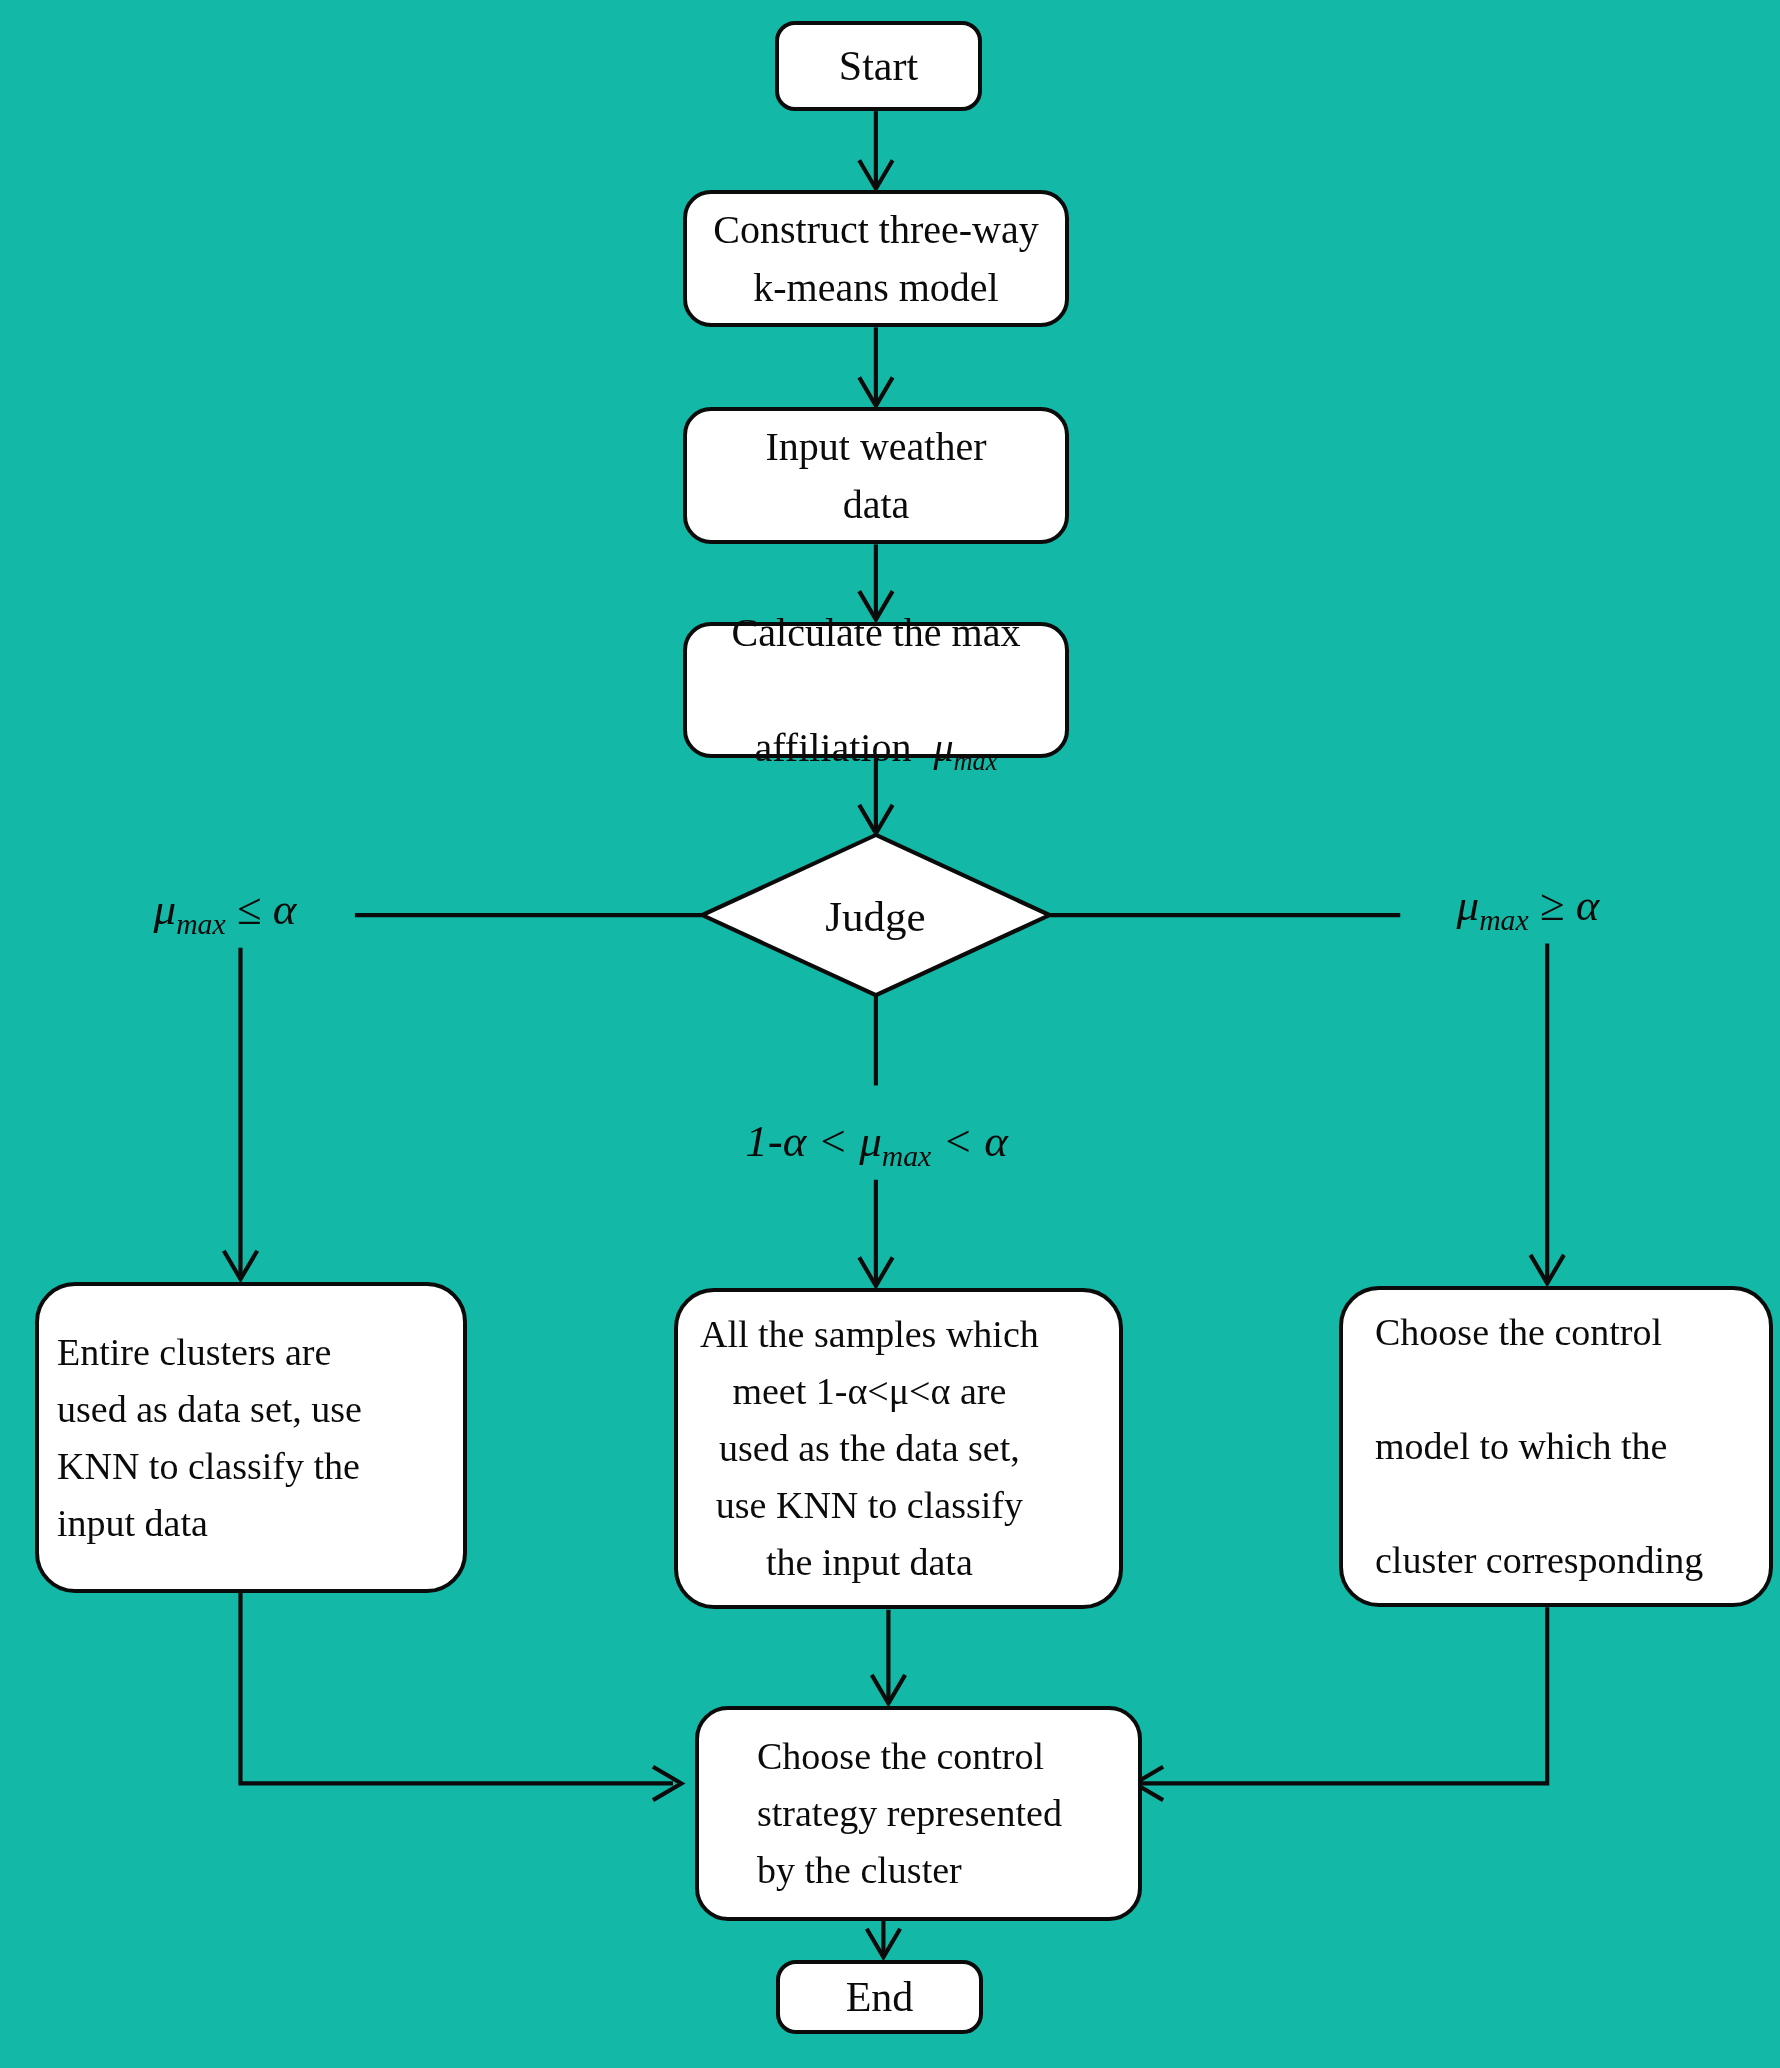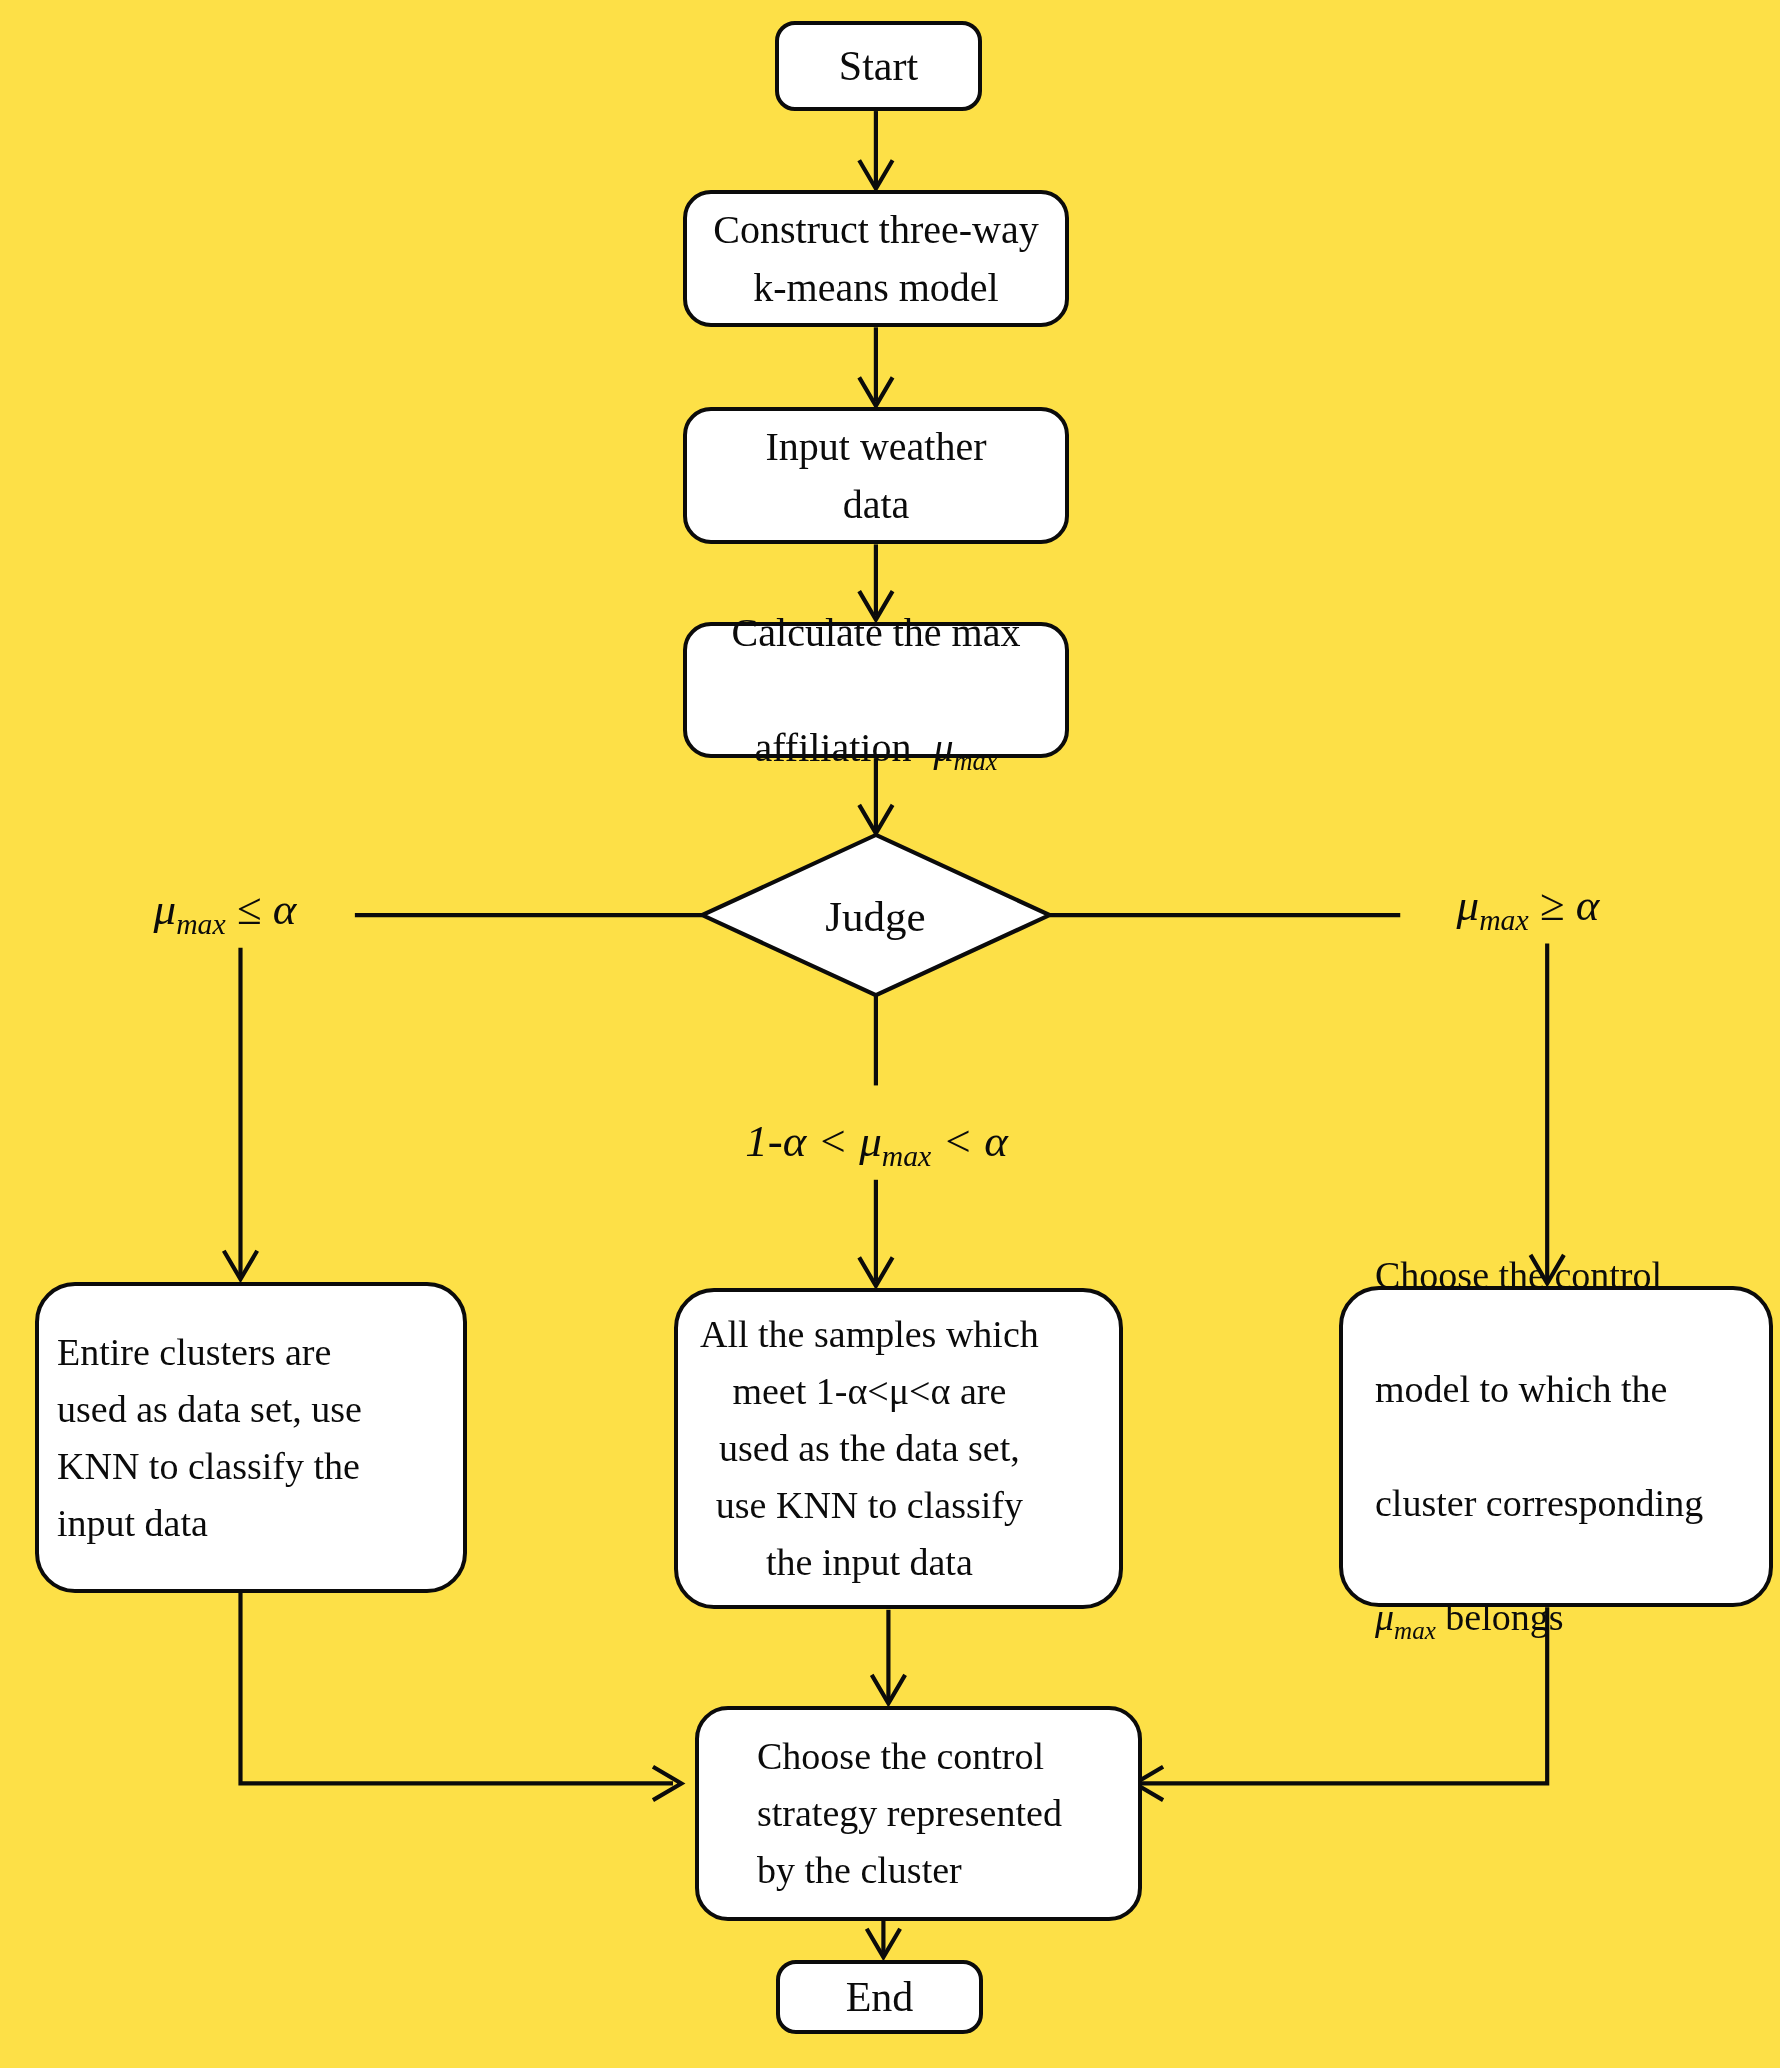--- a/index.html
+++ b/index.html
@@ -1,17 +1,17 @@
 <!DOCTYPE html>
 <html style="font-size:13.4px"><head>
 <meta charset="utf-8">
 <style>
   html, body { margin:0; padding:0; background:#ffffff; }
   #canvas {
-    position:relative; width:1781px; height:2069px; background:#fde047;
+    position:relative; width:1781px; height:2069px; background:#14b8a6;
     font-family:"Liberation Serif","DejaVu Serif",serif; color:#0b0b0b;
     overflow:hidden;
   }
   svg.layer { position:absolute; left:0; top:0; }
   .node {
     position:absolute; box-sizing:border-box; background:#ffffff;
     border:4.2px solid #0b0b0b; border-radius:28px;
     display:flex; align-items:center; justify-content:center;
     text-align:center; font-size:40px; line-height:1.44; white-space:pre-line;
   }
@@ -119,21 +119,20 @@
 used as the data set,
 use KNN to classify
 the input data</span>
   </div>
 
   <div class="node leftalign bigbox" style="left:1329px; top:1286px; width:434px; height:321px; padding-left:32px;">
     <div>
       <div>Choose the control</div>
       <div>model to which the</div>
       <div>cluster corresponding</div>
-      <div><span class="mu-wrap"><span>μ</span><sub>max</sub></span><span> belongs</span></div>
     </div>
   </div>
 
   <div class="node leftalign" style="left:685px; top:1706px; width:447px; height:215px; padding-left:58px; border-radius:33px;">
     <span>Choose the control
 strategy represented
 by the cluster</span>
   </div>
 
   <div class="node terminal" style="left:776px; top:1960px; width:207px; height:74px;">

